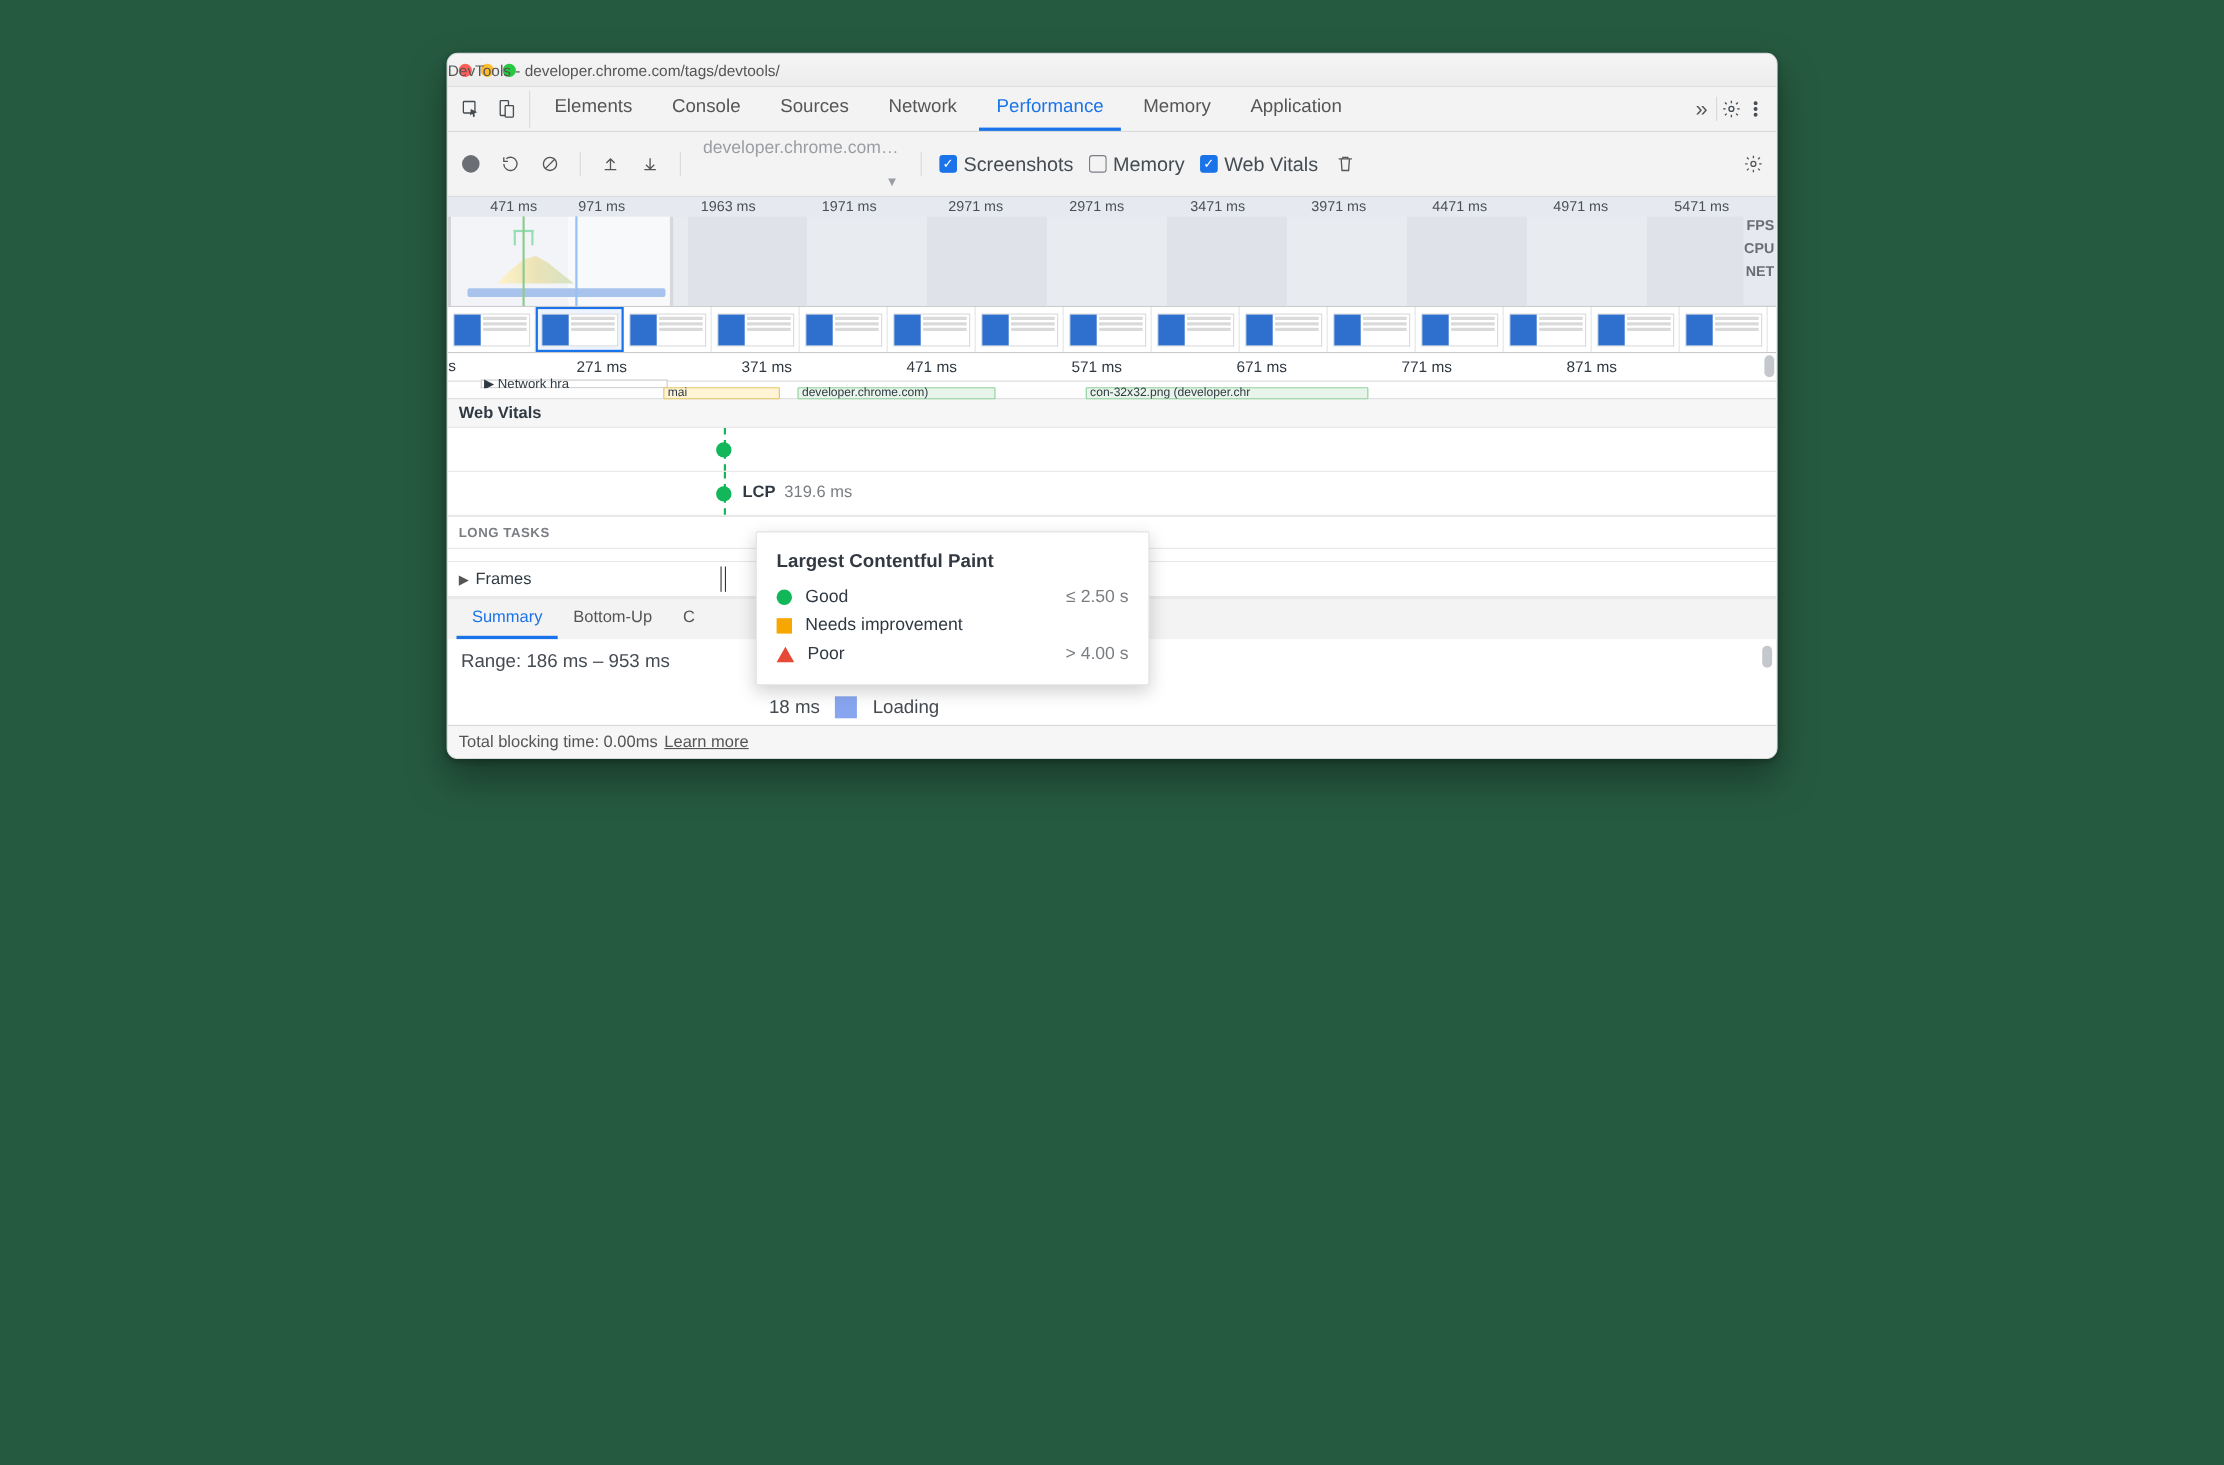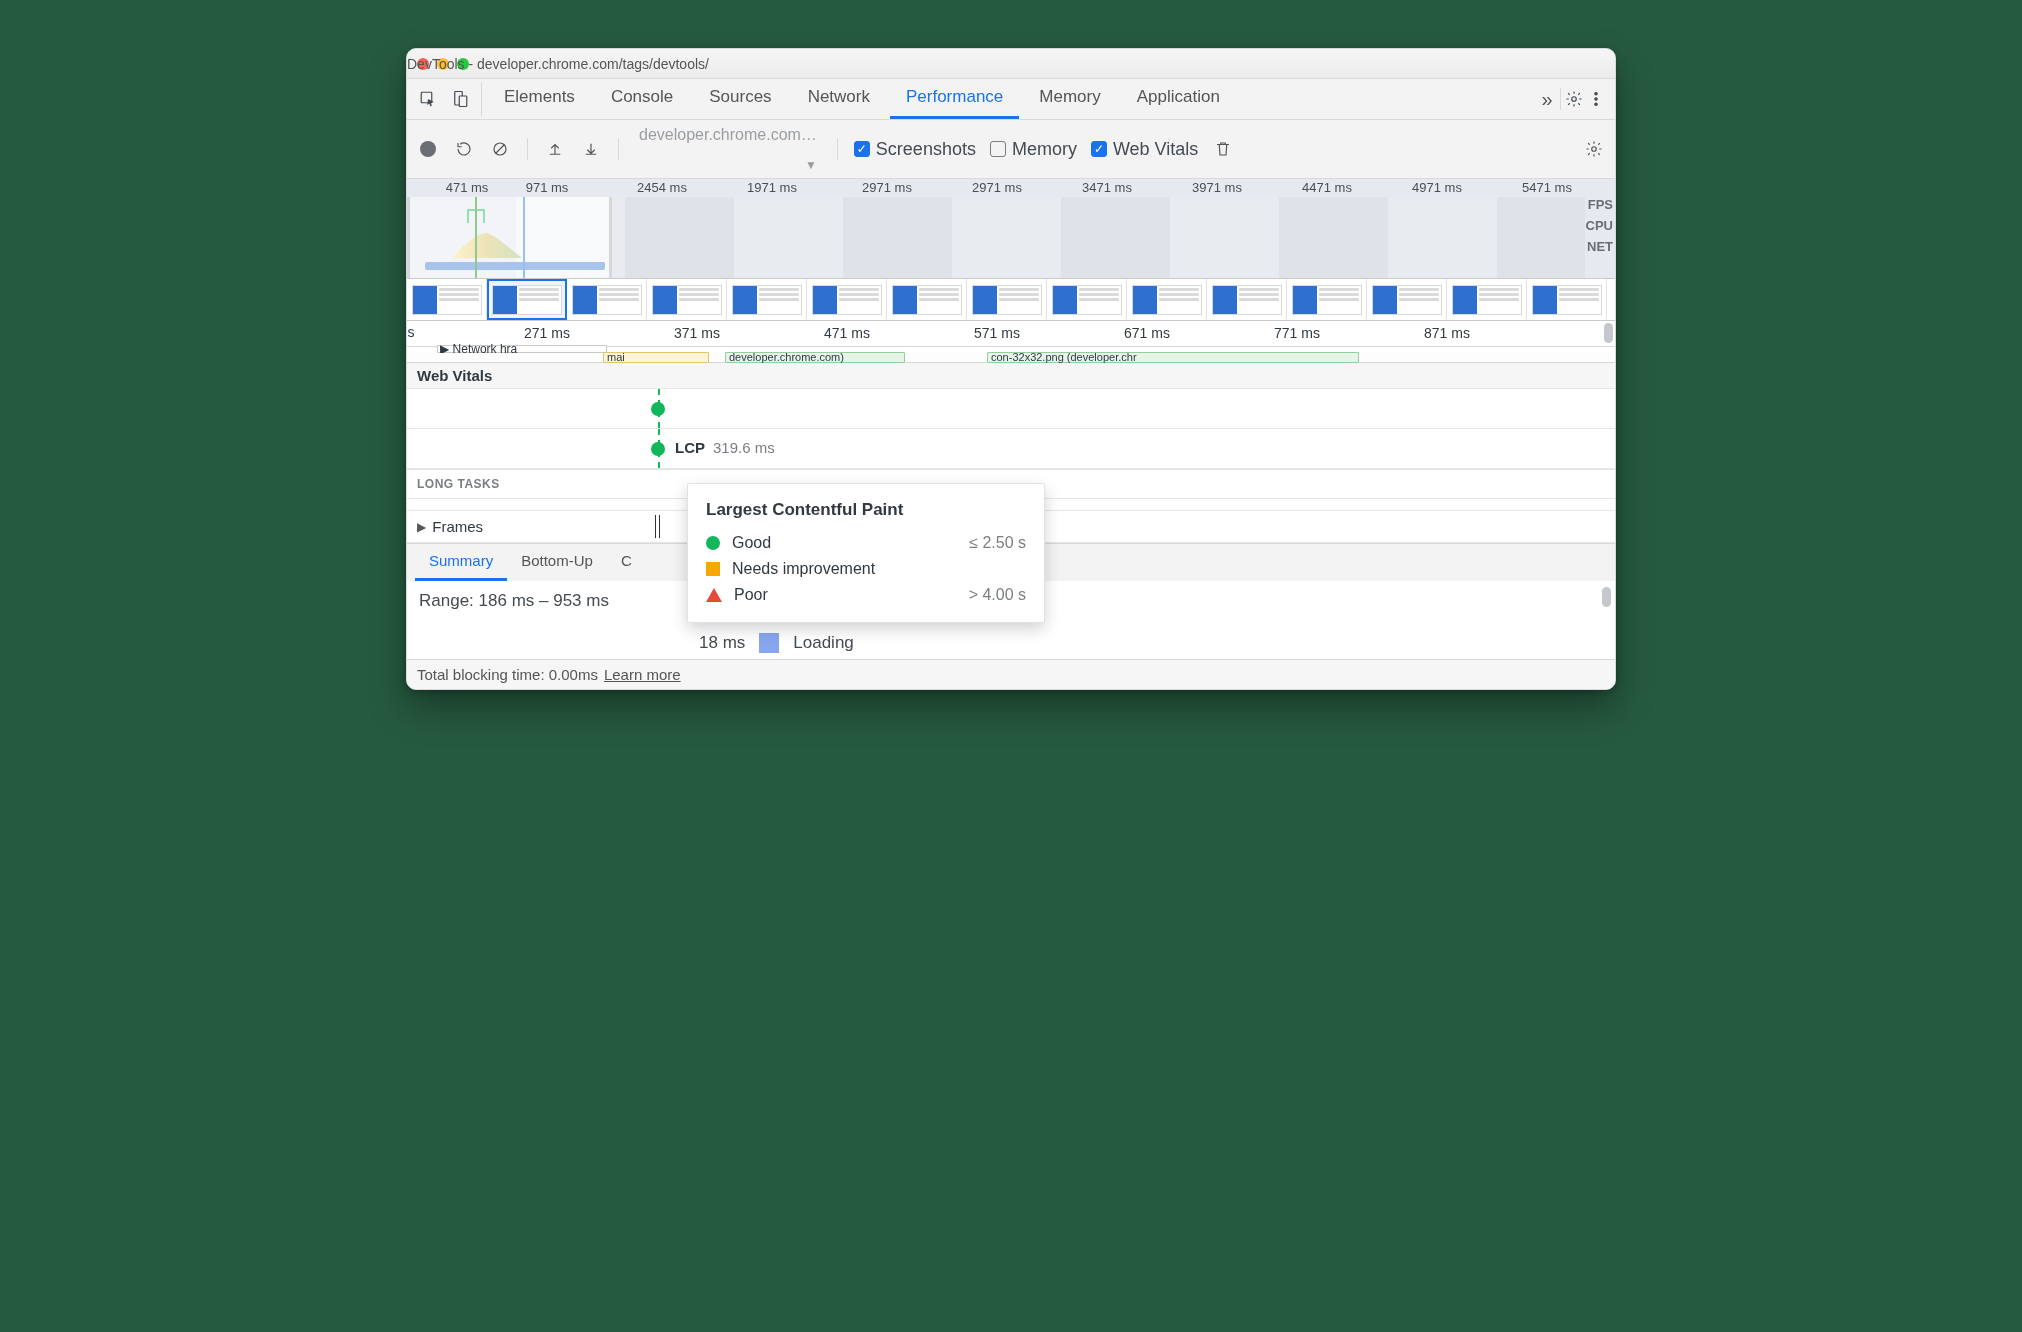--- a/index.html
+++ b/index.html
@@ -104,21 +104,21 @@
   
   .detail-ruler { height:26px; position:relative; border-bottom:1px solid #d7dadd; }
   .detail-ruler span { position:absolute; transform:translateX(-50%); font-size:14px; top:4px; white-space:nowrap; }
   .detail-ruler .left-cut { position:absolute; left:0; top:3px; font-size:14px;}
   .scrollbar-dot { position:absolute; right:2px; top:2px; width:9px; height:20px; background:#c4c8cc; border-radius:5px;}
 
   .flame-slice { height:10px; position:relative; border-bottom:1px solid #d7dadd; background:#fdfdfd;}
   .flame-slice .seg { position:absolute; top:-1px; height:11px; border-radius:1px;}
   .seg.b{left:196px;width:106px;background:#fff4d6;border:1px solid #e3c566;}
   .seg.c{left:318px;width:180px;background:#e8f4ea;border:1px solid #8ed19c;}
-  .seg.d{left:580px;width:372px;background:#e8f4ea;border:1px solid #8ed19c;}
+  .seg.d{left:580px;width:257px;background:#e8f4ea;border:1px solid #8ed19c;}
   .flame-top { height:6px; position:relative; }
   .flame-top .t1 { position:absolute; left:30px; width:170px; top:-2px; height:8px; background:#fff; border:1px solid #c9c9c9;}
 
   
   .section-h { padding:4px 10px; font-size:15px; font-weight:700; background:#f6f6f6; border-bottom:1px solid #e6e6e6; }
   .section-h.small { font-size:12px; letter-spacing:.5px; color:#7a7e83; font-weight:600; padding:7px 10px; background:#fff; border-top:1px solid #e6e6e6;}
 
   
   .lane { height:40px; border-bottom:1px solid #e6e6e6; position:relative; background:#fff;}
   .lane .dashed-v { position:absolute; top:0; bottom:0; border-left:2px dashed #12b75a; }
@@ -287,21 +287,21 @@
           <circle cx="12" cy="12" r="3"></circle>
           <path d="M12 2v3M12 19v3M4.2 4.2l2.1 2.1M17.7 17.7l2.1 2.1M2 12h3M19 12h3M4.2 19.8l2.1-2.1M17.7 6.3l2.1-2.1"></path>
         </svg>
     </div>
   </div>
 
   <div class="overview">
     <div class="ov-ruler" id="ov-ruler">
         <span style="left: 60px;">471 ms</span>
         <span style="left: 140px;">971 ms</span>
-        <span style="left: 255px;">2454 ms</span>
+        <span style="left: 255px;">1963 ms</span>
         <span style="left: 365px;">1971 ms</span>
         <span style="left: 480px;">2971 ms</span>
         <span style="left: 590px;">2971 ms</span>
         <span style="left: 700px;">3471 ms</span>
         <span style="left: 810px;">3971 ms</span>
         <span style="left: 920px;">4471 ms</span>
         <span style="left: 1030px;">4971 ms</span>
         <span style="left: 1140px;">5471 ms</span>
       </div>
     <div class="ov-chart">

